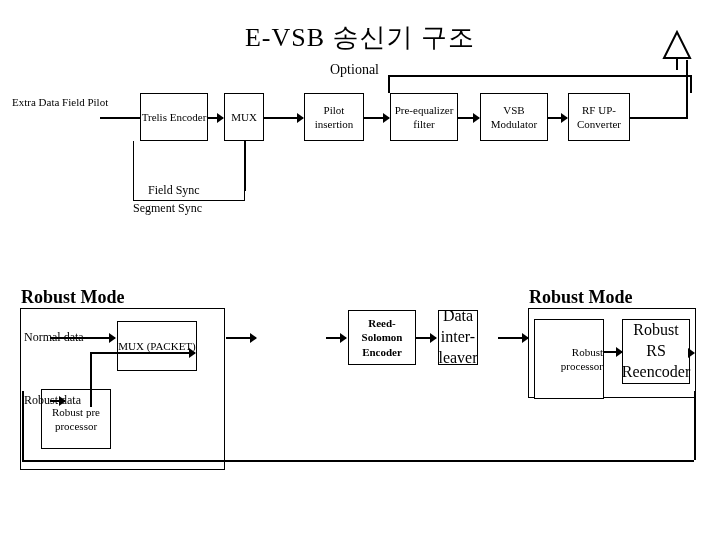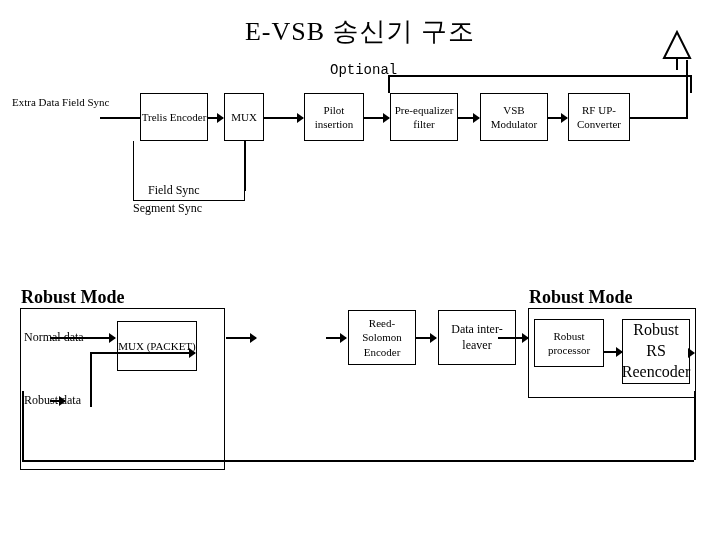--- a/index.html
+++ b/index.html
@@ -14,29 +14,28 @@
     .page {
       width: 720px;
       height: 540px;
       position: relative;
       background: #fff;
     }
     .title {
       text-align: center;
       font-size: 26px;
       font-weight: normal;
-      padding-top: 14px;
+      padding-top: 20px;
       letter-spacing: 1px;
     }
     .optional-label {
       position: absolute;
       top: 0;
       left: 320px;
       font-size: 14px;
-      font-family: Liberation Mono, monospace;
     }
     
     .block {
       position: absolute;
       border: 1.5px solid #000;
       background: #fff;
       display: flex;
       align-items: center;
       justify-content: center;
       text-align: center;
@@ -90,21 +89,21 @@
     <svg viewBox="0 0 30 40" xmlns="http://www.w3.org/2000/svg">
 
       <polygon points="15,2 2,28 28,28" fill="none" stroke="#000" stroke-width="2"></polygon>
 
       <line x1="15" y1="28" x2="15" y2="40" stroke="#000" stroke-width="2"></line>
     </svg>
   </div>
 
   <div class="optional-label" style="position:absolute; top:62px; left:330px; font-size:14px;">Optional</div>
 
-  <div style="position:absolute; top:95px; left:12px; font-size:11px; line-height:1.3;">Extra Data Field Sync</div>
+  <div style="position:absolute; top:95px; left:12px; font-size:11px; line-height:1.3;">Extra Data Field Pilot</div>
 
   <div class="block" style="top:93px; left:140px; width:68px; height:48px; font-size:11px;">Trelis
 Encoder</div>
 
   <div class="block" style="top:93px; left:224px; width:40px; height:48px; font-size:11px;">MUX</div>
 
   <div class="block" style="top:93px; left:390px; width:68px; height:48px; font-size:11px;">Pre-equalizer
 filter</div>
 
   <div class="block" style="top:93px; left:304px; width:60px; height:48px; font-size:11px;">Pilot
@@ -149,57 +148,60 @@
 
   <div style="position:absolute; top:141px; left:133px; width:112px; height:60px; border:1.5px solid #000; border-top:none;"></div>
 
   <div style="position:absolute; top:308px; left:20px; width:205px; height:162px; border:1.5px solid #000;">
 
     <div style="position:absolute; top:-22px; left:0; font-size:18px; font-weight:bold;">Robust Mode</div>
 
     <div class="block" style="top:12px; left:96px; width:80px; height:50px; font-size:11px;">MUX
 (PACKET)</div>
 
+    <div class="block" style="top:80px; left:20px; width:70px; height:60px; font-size:11px;">Robust
+pre
+processor</div>
   </div>
 
   <div style="position:absolute; top:330px; left:24px; font-size:12px;">Normal
 data</div>
 
   <div class="arrow-right" style="top:337px; left:50px; width:65px;"></div>
 
   <div style="position:absolute; top:393px; left:24px; font-size:12px;">Robust
 data</div>
 
   <div class="arrow-right" style="top:400px; left:50px; width:15px;"></div>
 
   <div class="arrow-right" style="top:352px; left:90px; width:105px;"></div>
   <div class="line-v" style="top:352px; left:90px; height:55px;"></div>
 
   <div class="arrow-right" style="top:337px; left:226px; width:30px;"></div>
 
 
   <div class="arrow-right" style="top:337px; left:326px; width:20px;"></div>
 
-  <div class="block" style="top:310px; left:348px; width:68px; height:55px; font-size:11px;">Reed-
+  <div class="block" style="top:310px; left:348px; width:68px; height:55px; font-size:11px;font-weight:bold;">Reed-
 Solomon
 Encoder</div>
 
   <div class="arrow-right" style="top:337px; left:416px; width:20px;"></div>
 
-  <div class="block" style="top:310px; left:438px; width:78px; height:55px; font-size:12px;">Data
+  <div class="block" style="top:310px; left:438px; width:40px; height:55px; font-size:16px;">Data
 inter-
 leaver</div>
 
   <div class="arrow-right" style="top:337px; left:498px; width:30px;"></div>
 
   <div style="position:absolute; top:308px; left:528px; width:168px; height:90px; border:1.5px solid #000;">
 
     <div style="position:absolute; top:-22px; left:0; font-size:18px; font-weight:bold;">Robust Mode</div>
 
-    <div class="block" style="top:10px; left:5px; width:70px; height:48px; font-size:11px;">Robust
+    <div class="block" style="top:10px; left:5px; width:70px; height:80px; font-size:11px;text-align:right;">Robust
 processor</div>
 
     <div class="arrow-right" style="top:42px; left:75px; width:18px;"></div>
 
     <div class="block" style="top:10px; left:93px; width:68px; height:65px; font-size:16px;">Robust RS
 Reencoder</div>
   </div>
 
   <div class="line-h" style="top:460px; left:22px; width:672px;"></div>
   <div class="line-v" style="top:391px; left:694px; height:69px;"></div>

